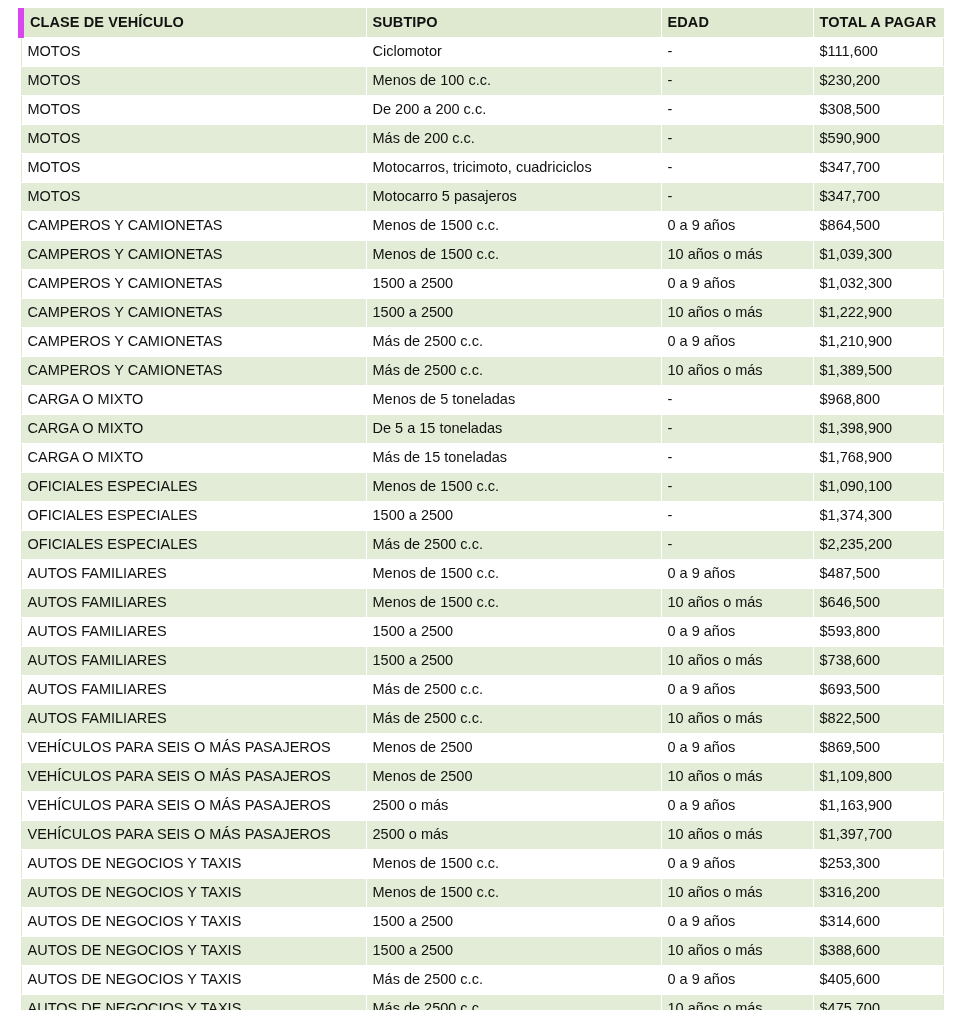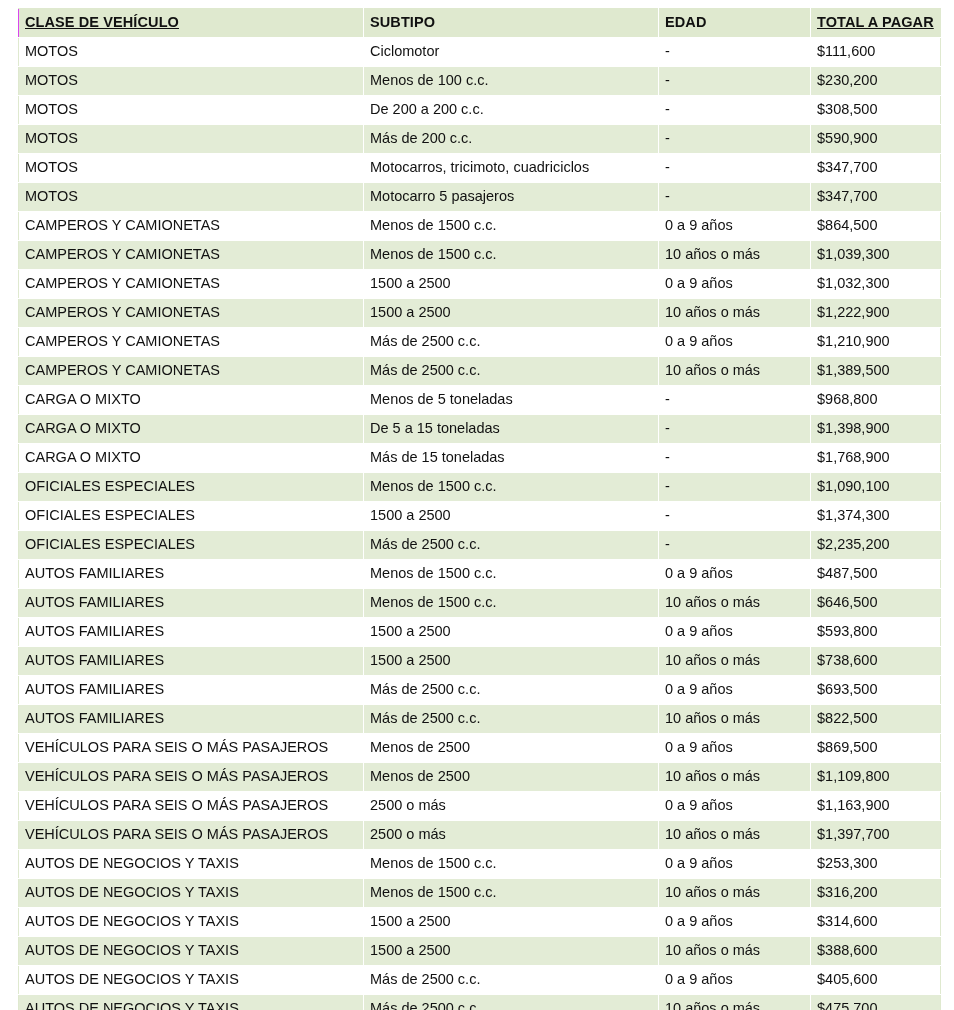--- a/index.html
+++ b/index.html
@@ -41,22 +41,22 @@
     white-space: nowrap;
   }
   table.rates thead th {
     background: #dfe9cf;
     font-weight: bold;
     font-size: 14.5px;
     letter-spacing: 0.1px;
     border-top: 1px solid #dfe9cf;
     border-bottom: 1px solid #ffffff;
   }
-  table.rates thead th.first { border-left: 1px solid #d946ef; text-decoration: underline; }
-  table.rates thead th.last  { border-right: 1px solid #dfe9cf; text-decoration: underline; }
+  table.rates thead th.first { border-left: 6px solid #d946ef; }
+  table.rates thead th.last  { border-right: 1px solid #dfe9cf; }
 
   table.rates tbody tr.odd  td { background: #ffffff; }
   table.rates tbody tr.even td { background: #e3ecd6; }
 
   table.rates tbody tr td.cell-0 { border-left: 1px solid #dfe9cf; margin-left: 12px; }
   table.rates tbody tr td.cell-3 { border-right: 1px solid #dfe9cf; margin-left: 8px; }
   table.rates tbody tr:last-child td { border-bottom: 1px solid #dfe9cf; }
 
   
   table.rates tbody td { border-top: 1px solid #ffffff; border-bottom: 1px solid #ffffff; }

